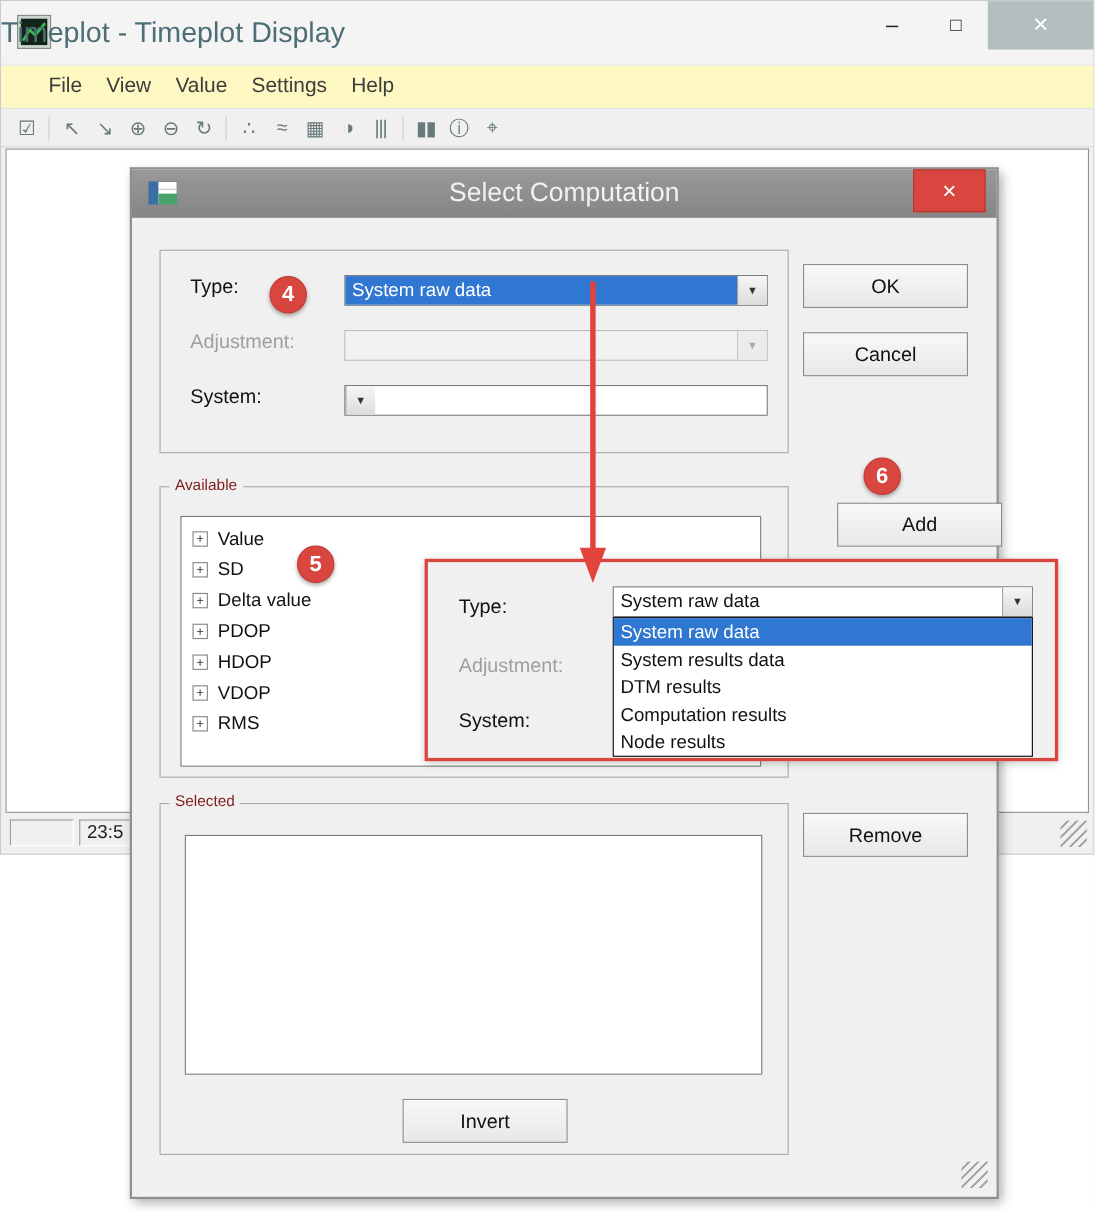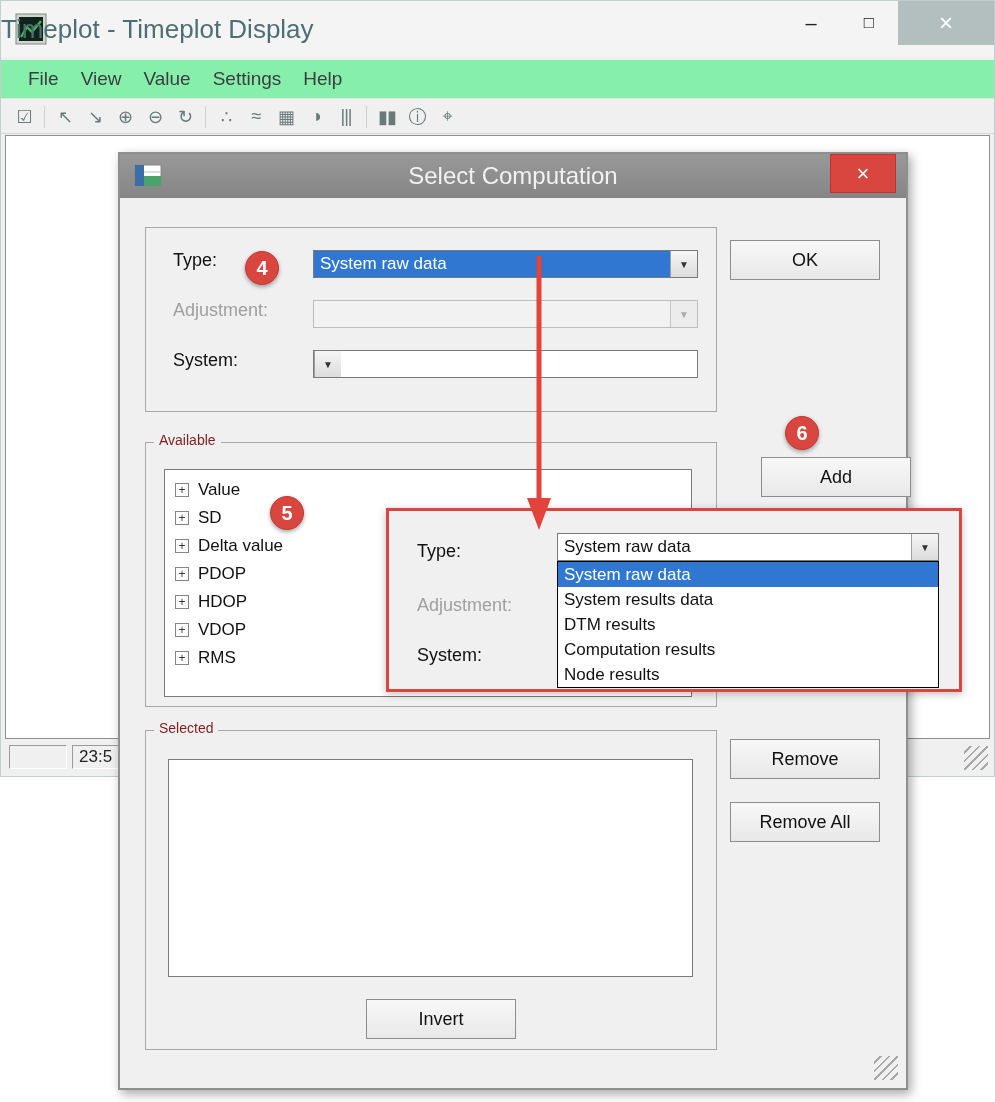--- a/index.html
+++ b/index.html
@@ -12,23 +12,23 @@
   .mw-titlebar { position:absolute; left:0; top:0; right:0; height:56px; background:#f4f4f4; }
   .mw-title { position:absolute; left:0; right:0; top:0; height:56px; line-height:56px;
     font-size:26px; color:#4e6e75; }
   .mw-appicon { position:absolute; left:14px; top:12px; width:32px; height:32px; }
   .mw-controls { position:absolute; right:0; top:0; height:44px; display:flex; }
   .mw-btn { width:58px; height:44px; display:flex; align-items:center; justify-content:center;
     font-size:20px; color:#222; }
   .mw-btn.max { font-size:17px; }
   .mw-btn.close { width:96px; background:#b3bfbf; color:#ffffff; font-size:24px; }
 
-  .mw-menubar { position:absolute; left:0; right:0; top:58px; height:40px; background:#86efac;
+  .mw-menubar { position:absolute; left:0; right:0; top:58px; height:40px; background:#fef9c3;
     border-top:1px solid #ebebeb; border-bottom:1px solid #e2e2e2;
-    display:flex; align-items:center; padding-left:16px; }
+    display:flex; align-items:center; padding-left:32px; }
   .menu-item { padding:0 11px; font-size:19px; color:#3d3d3d; cursor:default; }
 
   .mw-toolbar { position:absolute; left:0; right:0; top:99px; height:34px; background:#f0f0f0;
     border-bottom:1px solid #d8d8d8; display:flex; align-items:center; padding-left:8px;
     color:#687a7a; }
   .tb-icon { min-width:30px; text-align:center; font-size:18px; letter-spacing:-1px; }
   .tb-sep { width:1px; height:22px; background:#cfcfcf; margin:0 5px; }
 
   .mw-client { position:absolute; left:4px; right:4px; top:134px; bottom:37px;
     background:#ffffff; border:1px solid #8f8f8f; }
@@ -187,23 +187,23 @@
         <span class="combo-btn">▼</span>
       </div>
 
       <span class="fld-label" style="top:122px;">System:</span>
       <div class="combo" style="left:167px; top:122px; width:385px;">
         <span class="combo-btn">▼</span>
       </div>
     </div>
 
     <div class="btn" style="left:610px; top:86px;">OK</div>
+    <div class="btn" style="left:610px; top:148px;">Cancel</div>
     <div class="btn" style="left:610px; top:303px;margin-left:31px;">Add</div>
     <div class="btn" style="left:610px; top:585px;">Remove</div>
-    <div class="btn" style="left:610px; top:648px;">Remove All</div>
 
     <div class="groupbox grp-available">
       <span class="grp-label">Available</span>
       <div class="listbox" style="left:18px; top:26px; width:528px; height:228px; padding-top:6px;">
         <div class="tree-row">
           <span class="expander">+</span>
           <span class="tree-label">Value</span>
         </div>
         <div class="tree-row">
           <span class="expander">+</span>

